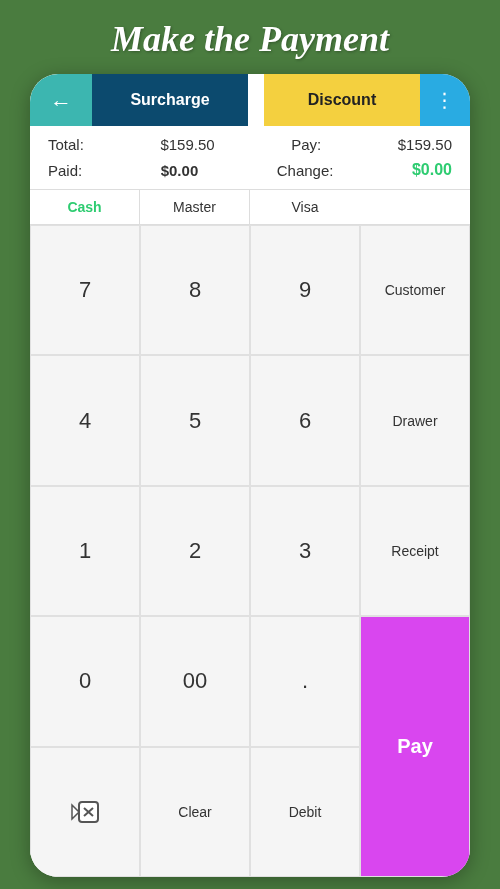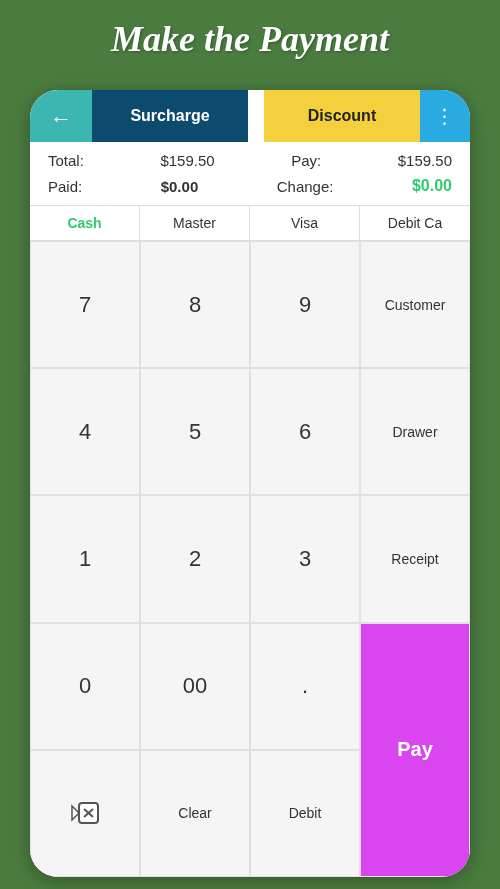--- a/index.html
+++ b/index.html
@@ -12,21 +12,21 @@
       display: flex;
       flex-direction: column;
       align-items: center;
     }
     .page-title {
       color: white;
       font-size: 36px;
       font-weight: bold;
       font-style: italic;
       text-align: center;
-      padding: 18px 10px 30px;
+      padding: 18px 10px 14px;
       font-family: Georgia, serif;
       text-shadow: 1px 1px 3px rgba(0,0,0,0.3);
     }
     .phone-container {
       background: white;
       border-radius: 28px;
       width: 440px;
       flex: 1;
       margin-bottom: 12px;
       overflow: hidden;
@@ -211,21 +211,20 @@
       <span class="info-value bold">$0.00</span>
       <span class="info-label">Change:</span>
       <span class="info-value green">$0.00</span>
     </div>
   </div>
 
   <div class="payment-methods">
     <div class="payment-method-cell active">Cash</div>
     <div class="payment-method-cell">Master</div>
     <div class="payment-method-cell">Visa</div>
-    <div class="payment-method-cell">Debit Ca</div>
   </div>
 
   <div class="keypad">
 
     <div class="key">7</div>
     <div class="key">8</div>
     <div class="key">9</div>
     <div class="key action">Customer</div>
 
     <div class="key">4</div>

